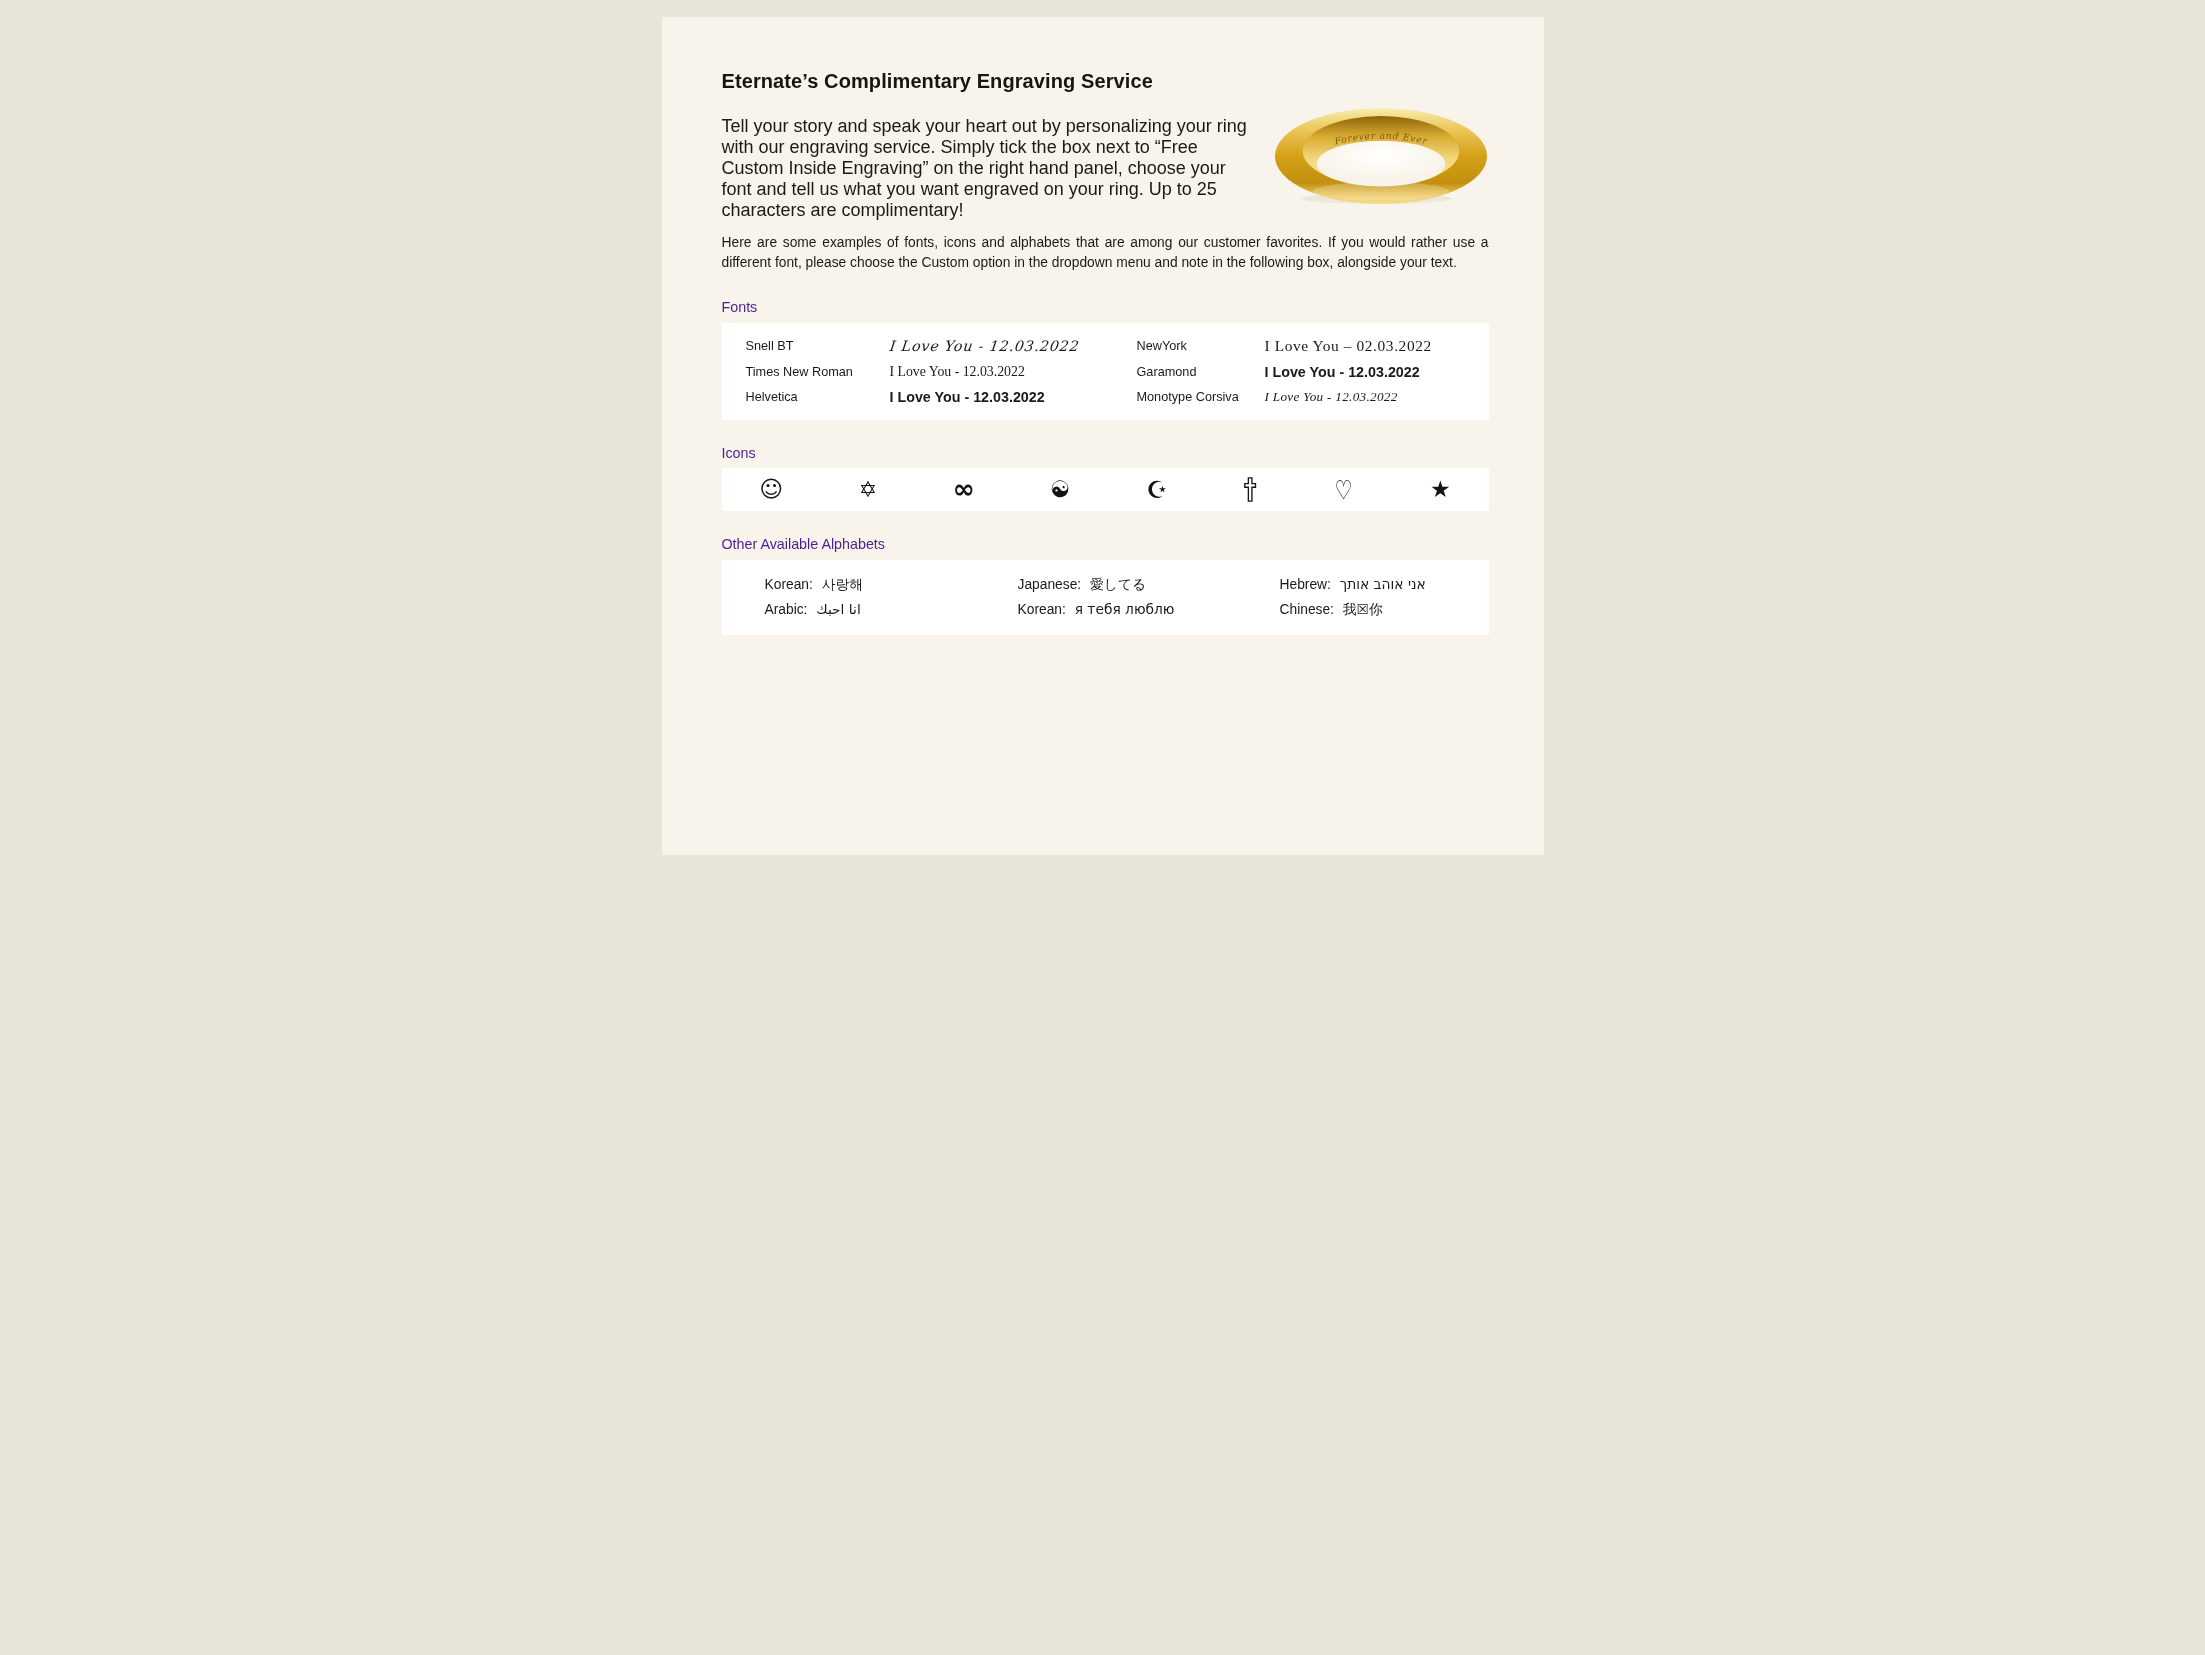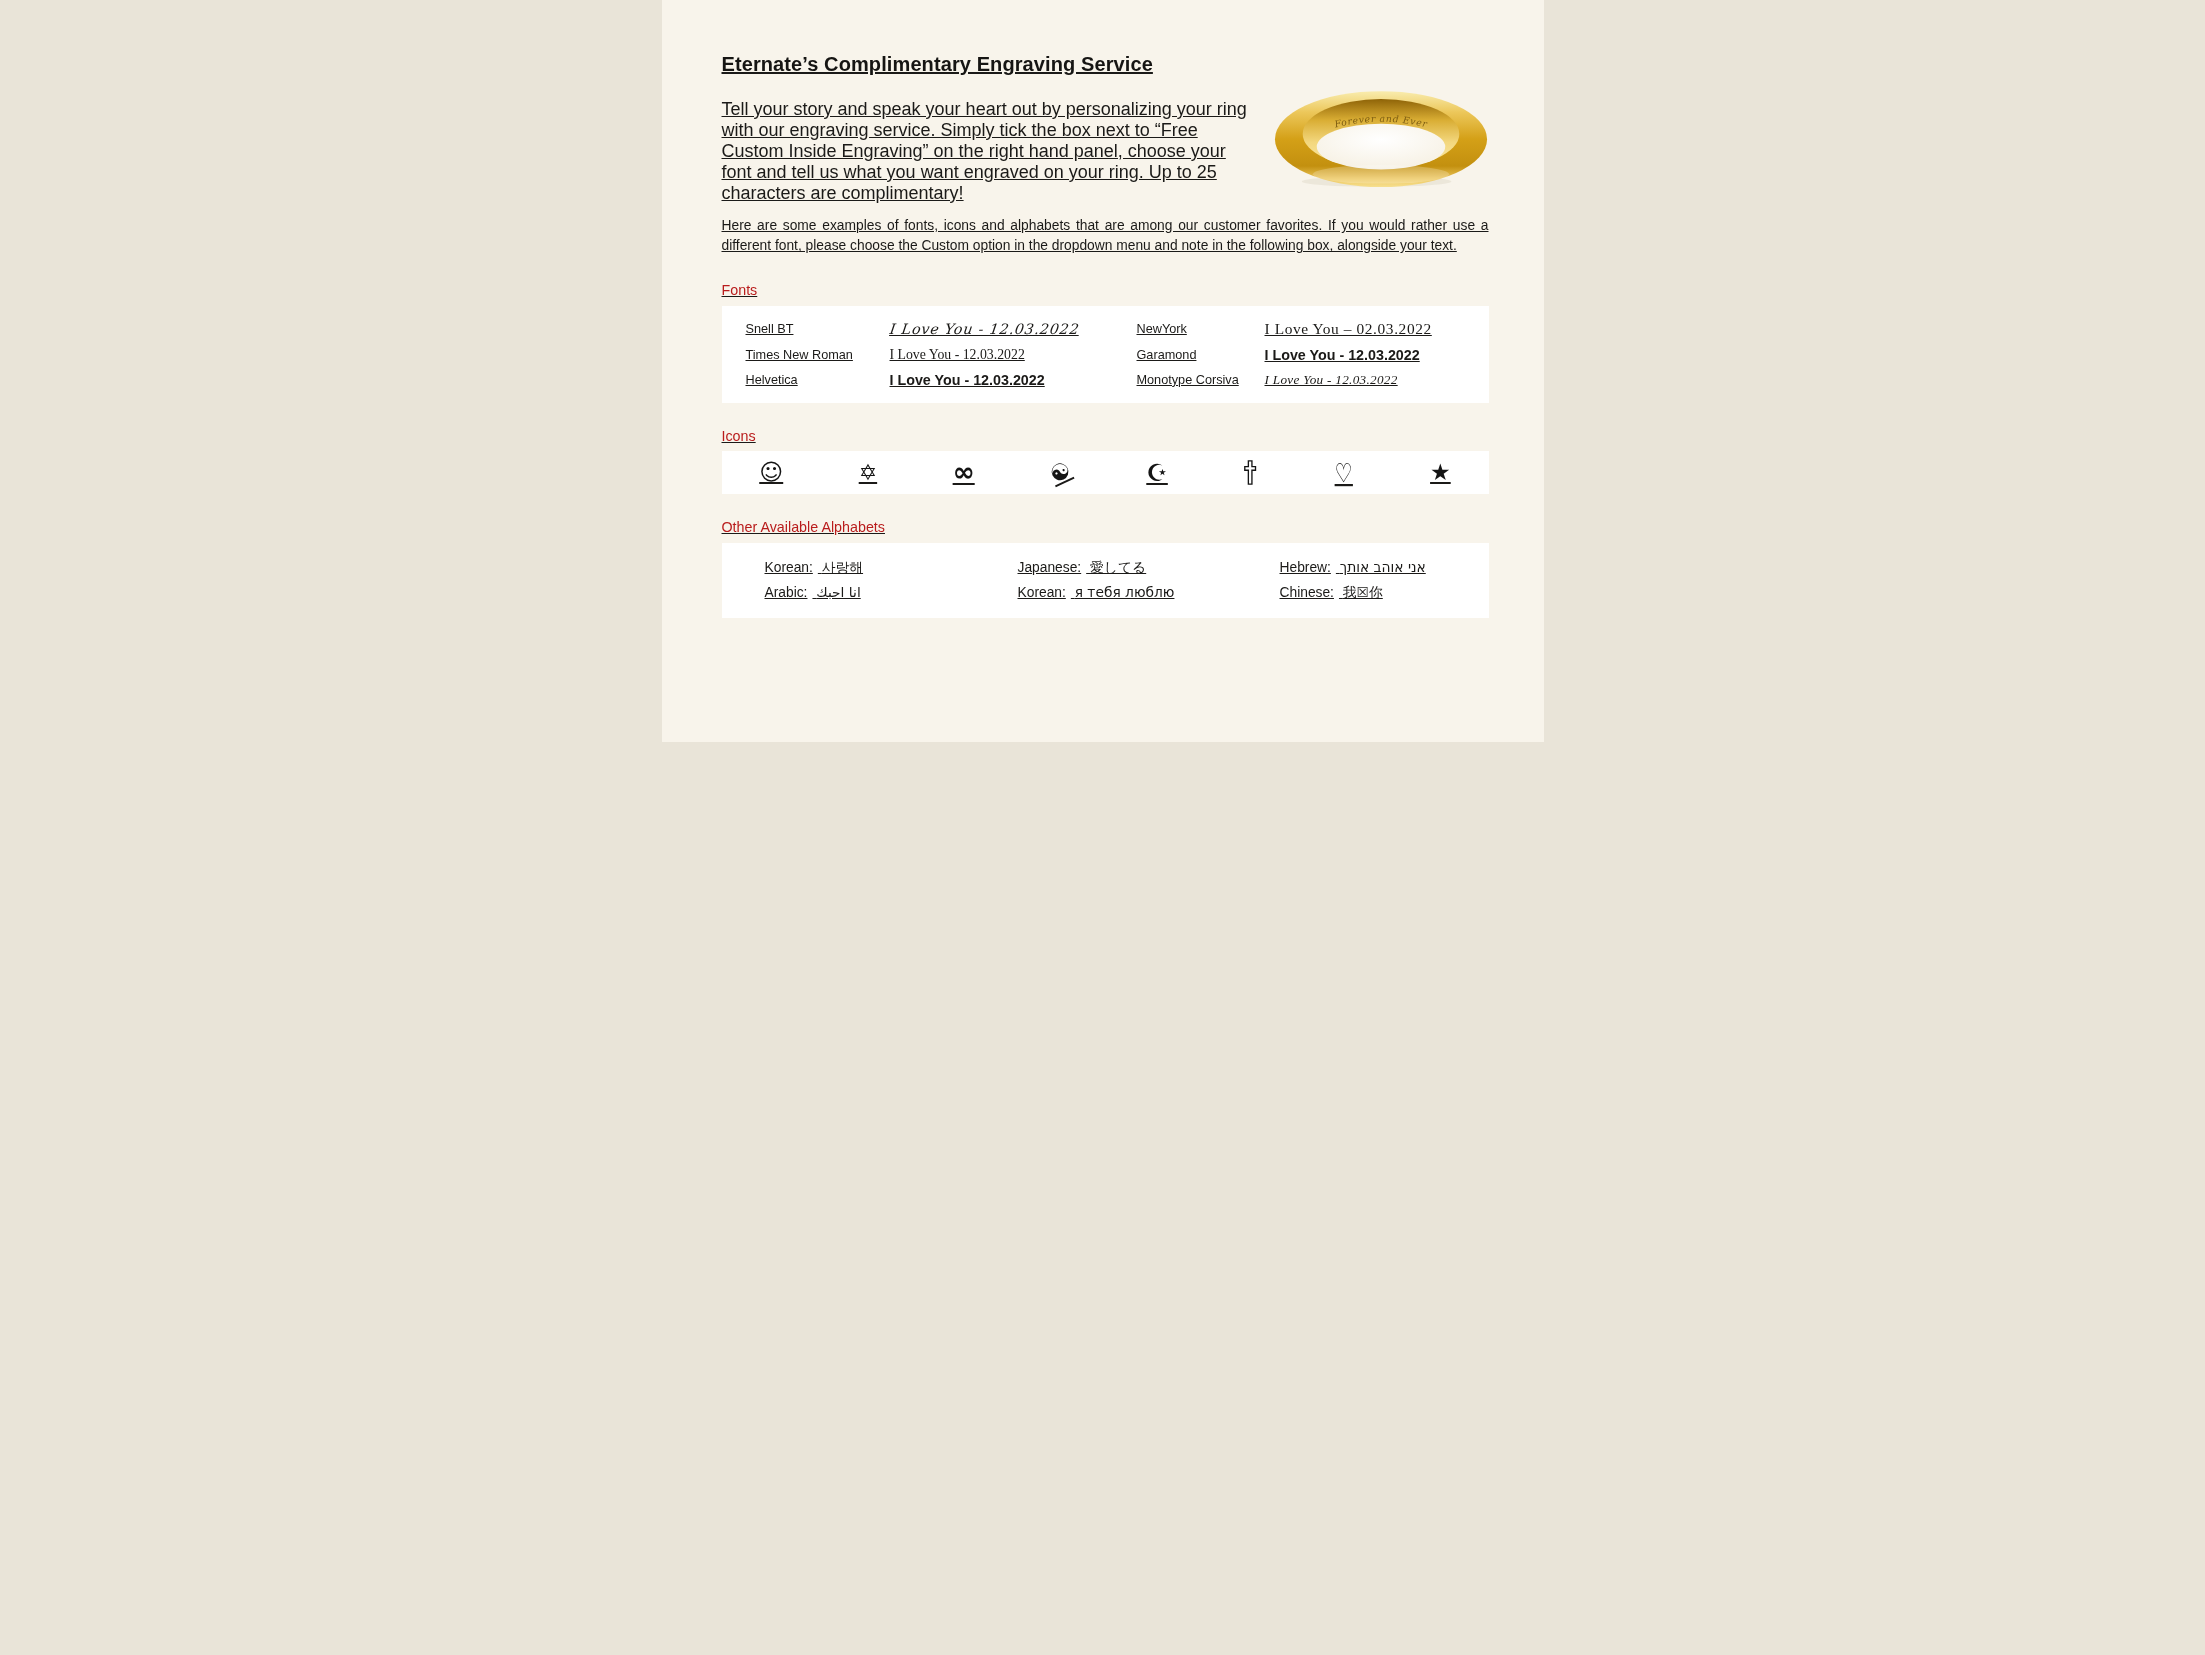--- a/index.html
+++ b/index.html
@@ -1,28 +1,28 @@
 <!DOCTYPE html>
 <html style="font-size:8.8px"><head>
 <meta charset="utf-8">
 <style>
   html,body{margin:0;padding:0;background:#e9e4d8;}
   .page{
-    width:882px;height:742px;background:#F8F4EB;
+    width:882px;height:838px;background:#F8F4EB;
     font-family:"Liberation Sans",sans-serif;color:#1B1A18;
     box-sizing:border-box;padding:53px 55px 0 60px;
-    position:relative;overflow:hidden;margin:0 auto;text-decoration:underline;
+    position:relative;overflow:hidden;margin:17px auto;
   }
   .title{margin:0;font-size:20px;font-weight:600;letter-spacing:0.1px;color:#161513;}
   .intro-row{display:flex;margin-top:23px;}
   .intro-text{width:535px;font-size:18px;line-height:21px;margin:0;}
   .ring-wrap{margin-left:auto;margin-top:-10px;width:216px;height:99px;flex:none;}
   .ring-wrap svg{display:block;}
   .description{margin:12px 0 0 0;font-size:13.8px;line-height:20.4px;text-align:justify;}
-  .section-label{margin-top:25px;font-size:14.3px;font-weight:500;color:#b91c1c;}
+  .section-label{margin-top:25px;font-size:14.3px;font-weight:500;color:#4c1d95;}
   .panel{background:#FFFFFF;margin-top:7.7px;}
   .fonts-panel{
     height:97px;display:grid;grid-template-columns:144px 247px 128px 1fr;
     align-content:center;align-items:center;row-gap:8.8px;
     padding-left:24px;box-sizing:border-box;
   }
   .font-name{font-size:12.7px;font-weight:500;}
   .font-sample{white-space:nowrap;}
   .sample-snell{font-family:"DejaVu Serif",serif;font-style:italic;font-size:14.3px;letter-spacing:0.8px;transform:skewX(-8deg);display:inline-block;}
   .sample-times{font-family:"Liberation Serif",serif;font-size:13.8px;}

